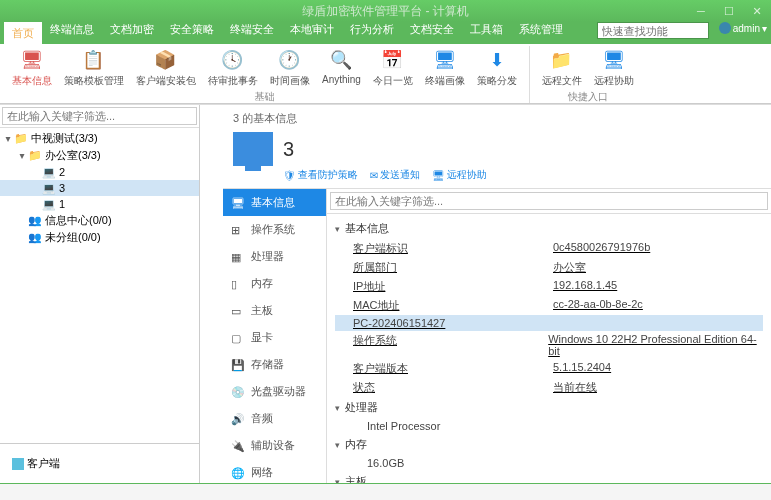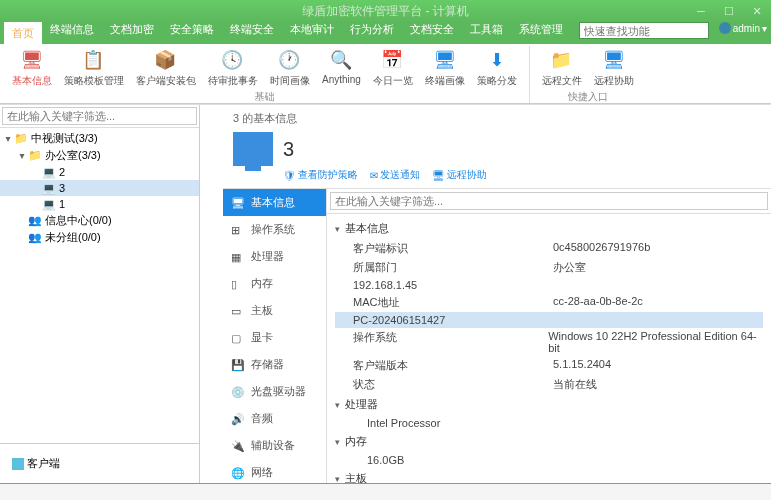--- a/index.html
+++ b/index.html
@@ -7,21 +7,21 @@
 
 .titlebar { height: 22px; background: linear-gradient(to bottom, #66cc66, #5cb85c); display: flex; align-items: center; color: #fff; position: relative; }
 .titlebar .title { position: absolute; left: 50%; transform: translateX(-50%); font-size: 12px; color: #cfe8cf; }
 .titlebar .sysbtns { margin-left: auto; display: flex; }
 .titlebar .sysbtns span { width: 28px; text-align: center; color: #d8f0d8; cursor: pointer; }
 
 .menubar { height: 22px; background: #5cb85c; display: flex; align-items: flex-start; padding: 0 4px; }
 .menubar .mitem { color: #fff; padding: 0 8px; font-size: 11px; cursor: pointer; }
 .menubar .mitem.active { background: #fff; color: #f0ad4e; padding: 4px 8px; }
 .menubar .search { margin-left: auto; display: flex; align-items: center; }
-.menubar .search input { width: 130px; height: 17px; font-size: 11px; padding: 0 4px; border: 1px solid #4a954a; background: #fff; }
+.menubar .search input { width: 112px; height: 17px; font-size: 11px; padding: 0 4px; border: 1px solid #4a954a; background: #fff; }
 .menubar .user { margin-left: 10px; color: #fff; font-size: 10px; display: flex; align-items: center; gap: 2px; }
 .menubar .user .uicon { width: 12px; height: 12px; background: #3a87ad; border-radius: 50%; display: inline-block; }
 
 .ribbon { height: 60px; background: #fff; border-bottom: 1px solid #ccc; display: flex; padding: 2px 6px 0; }
 .ribbon-group { display: flex; flex-direction: column; align-items: center; position: relative; }
 .ribbon-group.withborder { border-right: 1px solid #ddd; padding-right: 6px; margin-right: 6px; }
 .ribbon-items { display: flex; flex: 1; }
 .ribbon-item { display: flex; flex-direction: column; align-items: center; padding: 2px 6px; cursor: pointer; }
 .ribbon-item .ricon { width: 24px; height: 24px; display: flex; align-items: center; justify-content: center; font-size: 18px; }
 .ribbon-item .rlabel { font-size: 10px; color: #555; margin-top: 2px; white-space: nowrap; }
@@ -57,21 +57,21 @@
 .nav-item { display: flex; align-items: center; padding: 6px 8px; gap: 6px; cursor: pointer; color: #555; font-size: 11px; }
 .nav-item.active { background: #1e88e5; color: #fff; }
 .nav-item .nicon { width: 14px; height: 11px; display: inline-block; }
 
 .detail-panel { flex: 1; display: flex; flex-direction: column; overflow: hidden; }
 .detail-search { padding: 3px; border-bottom: 1px solid #ddd; }
 .detail-search input { width: 100%; height: 18px; font-size: 11px; padding: 0 4px; border: 1px solid #ccc; color: #999; }
 .detail-body { flex: 1; overflow: auto; padding: 4px 8px; font-size: 11px; }
 .section-header { display: flex; align-items: center; padding: 3px 0; color: #333; cursor: pointer; }
 .section-header .arrow { width: 10px; font-size: 9px; color: #666; }
-.kv-row { display: flex; padding: 2px 0 2px 18px; }
+.kv-row { display: flex; padding: 2px 0 2px 18px; text-decoration: underline; }
 .kv-row.hl { background: #d0e4f5; }
 .kv-key { width: 200px; color: #444; }
 .kv-val { color: #444; }
 .sub-line { padding: 2px 0 2px 32px; color: #444; display: flex; align-items: center; }
 .sub-line .subval { flex: 1; }
 
 .statusbar { height: 30px; background: #f5f5f5; border-top: 1px solid #5cb85c; display: flex; align-items: flex-end; padding: 0 6px; font-size: 10px; color: #555; }
 .statusbar .dot { width: 8px; height: 8px; background: #5cb85c; border-radius: 50%; margin-right: 4px; }
 .statusbar .right { margin-left: auto; display: flex; align-items: center; gap: 4px; }
 
@@ -292,20 +292,21 @@
             <div>
               <div class="kv-row">
                 <span class="kv-key">客户端标识</span>
                 <span class="kv-val">0c4580026791976b</span>
               </div>
               <div class="kv-row">
                 <span class="kv-key">所属部门</span>
                 <span class="kv-val">办公室</span>
               </div>
               <div class="kv-row">
+                <span class="kv-key">IP地址</span>
                 <span class="kv-val">192.168.1.45</span>
               </div>
               <div class="kv-row">
                 <span class="kv-key">MAC地址</span>
                 <span class="kv-val">cc-28-aa-0b-8e-2c</span>
               </div>
               <div class="kv-row hl">
                 <span class="kv-val">PC-202406151427</span>
               </div>
               <div class="kv-row">

